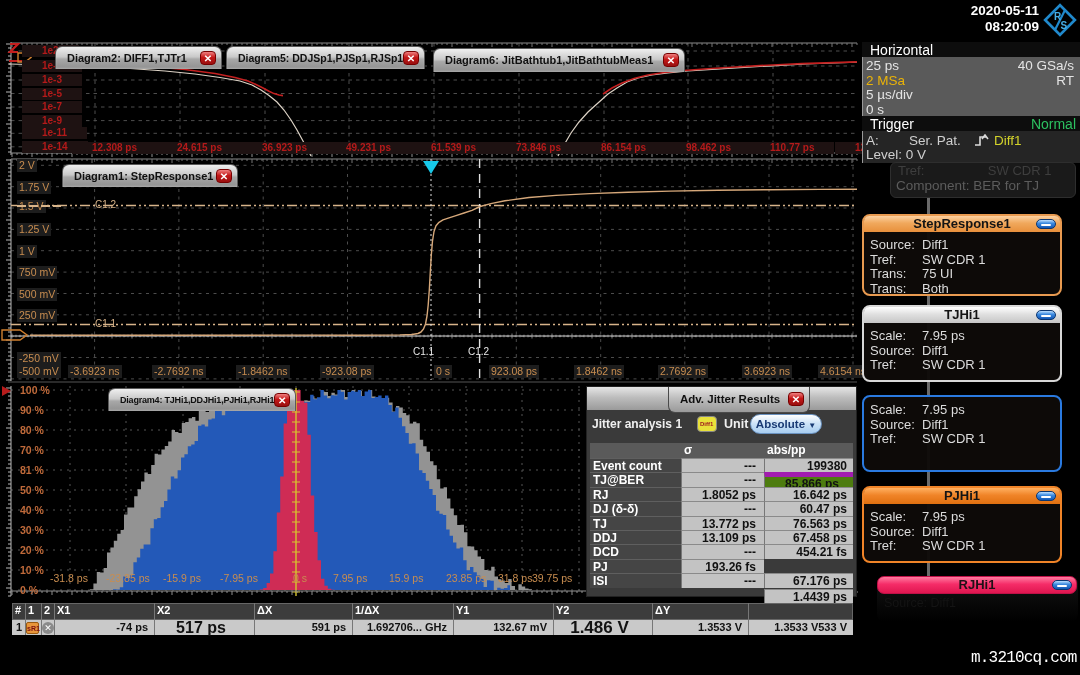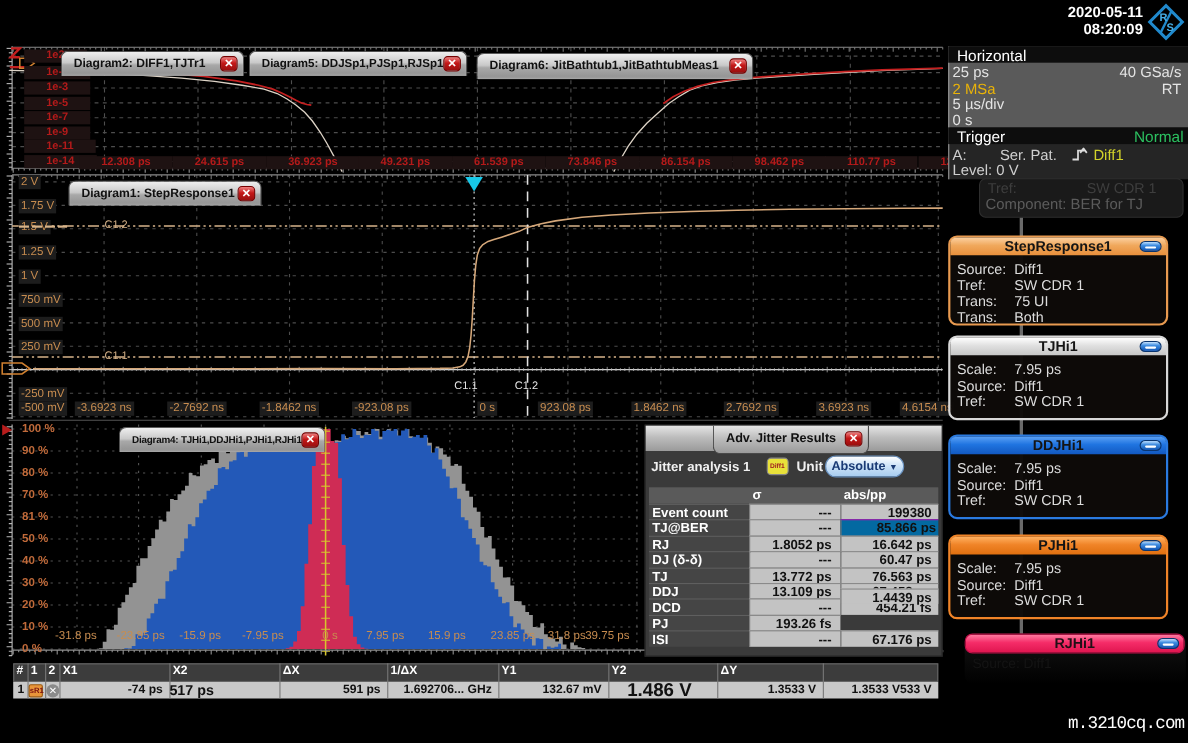--- a/index.html
+++ b/index.html
@@ -1218,70 +1218,70 @@
 <div class="albl" style="left:496px;top:572px;background:transparent">31.8 ps</div>
 <div class="albl" style="left:530px;top:572px;background:transparent">39.75 ps</div>
 <div class="albl" style="left:291px;top:572px;background:transparent">0 s</div>
 <div class="tab" style="left:55px;top:46px;width:167px">Diagram2: DIFF1,TJTr1<span class="xbtn">✕</span></div>
 <div class="tab" style="left:226px;top:46px;width:199px;font-size:10.5px">Diagram5: DDJSp1,PJSp1,RJSp1<span class="xbtn">✕</span></div>
 <div class="tab" style="left:433px;top:48px;height:24px;width:252px">Diagram6: JitBathtub1,JitBathtubMeas1<span class="xbtn">✕</span></div>
 <div class="tab" style="left:62px;top:164px;width:176px">Diagram1: StepResponse1<span class="xbtn">✕</span></div>
 <div class="tab" style="left:108px;top:388px;width:188px;font-size:9px;letter-spacing:-0.2px">Diagram4: TJHi1,DDJHi1,PJHi1,RJHi1<span class="xbtn">✕</span></div>
 <div class="abs" style="left:586px;top:386px;width:271px;height:211px;background:#3a3a3a;border:1px solid #222"></div>
 <div class="abs" style="left:587px;top:387px;width:269px;height:23px;background:linear-gradient(#e6e6e6,#bdbdbd 45%,#9a9a9a)"></div>
-<div class="abs" style="left:648px;top:387px;width:142px;height:26px;background:linear-gradient(#e6e6e6,#bdbdbd 45%,#9a9a9a);border:1px solid #4a4a4a;border-top:none;border-radius:0 0 7px 7px;color:#101010;font-size:11.5px;font-weight:bold;line-height:24px;padding-left:11px">Adv. Jitter Results<span class="xbtn" style="position:absolute;right:5px;top:5px;margin-left:0">✕</span></div>
+<div class="abs" style="left:668px;top:387px;width:142px;height:26px;background:linear-gradient(#e6e6e6,#bdbdbd 45%,#9a9a9a);border:1px solid #4a4a4a;border-top:none;border-radius:0 0 7px 7px;color:#101010;font-size:11.5px;font-weight:bold;line-height:24px;padding-left:11px">Adv. Jitter Results<span class="xbtn" style="position:absolute;right:5px;top:5px;margin-left:0">✕</span></div>
 <div class="abs" style="left:592px;top:417px;color:#f0f0f0;font-size:12px;font-weight:bold">Jitter analysis 1</div>
 <div class="abs" style="left:697px;top:416px;width:20px;height:16px;background:#e8e13a;border-radius:4px;border:1px solid #888">
     <div style="position:absolute;left:2px;top:4px;font-size:6px;color:#a02020;font-weight:bold">Diff1</div>
   </div>
 <div class="abs" style="left:724px;top:417px;color:#f0f0f0;font-size:12.5px;font-weight:bold">Unit</div>
 <div class="abs" style="left:750px;top:414px;width:72px;height:20px;border-radius:10px;background:linear-gradient(#ffffff,#cfe4f8 45%,#a8cdf0);border:1px solid #6a92c0;color:#1a3a74;font-size:11.5px;font-weight:bold;text-align:center;line-height:19px">Absolute <span style="font-size:8px">▼</span></div>
 <div class="abs" style="left:590px;top:443px;width:263px;height:15px;background:#5a5a5a"></div>
 <div class="abs" style="left:684px;top:443px;color:#fff;font-size:12px;font-weight:bold">σ</div>
 <div class="abs" style="left:767px;top:443px;color:#fff;font-size:12px;font-weight:bold">abs/pp</div>
 <div class="abs" style="left:590px;top:458.0px;width:91px;height:14.4px;background:#454545;border-top:1px solid #5f5f5f;color:#fff;font-size:12px;font-weight:bold;line-height:14.4px;padding-left:3px">Event count</div>
 <div class="abs" style="left:681px;top:458.0px;width:83px;height:14.4px;background:#c3c3c3;border-top:1px solid #8a8a8a;border-left:1px solid #777;color:#111;font-size:12px;font-weight:bold;line-height:14.4px;text-align:right;padding-right:8px">---</div>
 <div class="abs" style="left:764px;top:458.0px;width:89px;height:14.4px;background:#c3c3c3;border-top:1px solid #8a8a8a;border-left:1px solid #777;color:#111;font-size:12px;font-weight:bold;line-height:14.4px;text-align:right;padding-right:6px">199380</div>
 <div class="abs" style="left:590px;top:472.4px;width:91px;height:14.4px;background:#454545;border-top:1px solid #5f5f5f;color:#fff;font-size:12px;font-weight:bold;line-height:14.4px;padding-left:3px">TJ@BER</div>
 <div class="abs" style="left:681px;top:472.4px;width:83px;height:14.4px;background:#c3c3c3;border-top:1px solid #8a8a8a;border-left:1px solid #777;color:#111;font-size:12px;font-weight:bold;line-height:14.4px;text-align:right;padding-right:8px">---</div>
-<div class="abs" style="left:764px;top:472.4px;width:89px;height:14.4px;background:#0369a1;border-top:1px solid #a21caf;border-left:1px solid #777;color:#111;font-size:12px;font-weight:bold;line-height:14.4px;text-align:right;padding-right:2px">85.866 ps</div>
+<div class="abs" style="left:764px;top:472.4px;width:89px;height:14.4px;background:#4d7c0f;border-top:5px solid #a21caf;border-left:1px solid #777;color:#111;font-size:12px;font-weight:bold;line-height:14.4px;text-align:right;padding-right:14px">85.866 ps</div>
 <div class="abs" style="left:590px;top:486.8px;width:91px;height:14.4px;background:#454545;border-top:1px solid #5f5f5f;color:#fff;font-size:12px;font-weight:bold;line-height:14.4px;padding-left:3px">RJ</div>
 <div class="abs" style="left:681px;top:486.8px;width:83px;height:14.4px;background:#c3c3c3;border-top:1px solid #8a8a8a;border-left:1px solid #777;color:#111;font-size:12px;font-weight:bold;line-height:14.4px;text-align:right;padding-right:8px">1.8052 ps</div>
 <div class="abs" style="left:764px;top:486.8px;width:89px;height:14.4px;background:#c3c3c3;border-top:1px solid #8a8a8a;border-left:1px solid #777;color:#111;font-size:12px;font-weight:bold;line-height:14.4px;text-align:right;padding-right:6px">16.642 ps</div>
 <div class="abs" style="left:590px;top:501.2px;width:91px;height:14.4px;background:#454545;border-top:1px solid #5f5f5f;color:#fff;font-size:12px;font-weight:bold;line-height:14.4px;padding-left:3px">DJ (δ-δ)</div>
 <div class="abs" style="left:681px;top:501.2px;width:83px;height:14.4px;background:#c3c3c3;border-top:1px solid #8a8a8a;border-left:1px solid #777;color:#111;font-size:12px;font-weight:bold;line-height:14.4px;text-align:right;padding-right:8px">---</div>
 <div class="abs" style="left:764px;top:501.2px;width:89px;height:14.4px;background:#c3c3c3;border-top:1px solid #8a8a8a;border-left:1px solid #777;color:#111;font-size:12px;font-weight:bold;line-height:14.4px;text-align:right;padding-right:6px">60.47 ps</div>
 <div class="abs" style="left:590px;top:515.6px;width:91px;height:14.4px;background:#454545;border-top:1px solid #5f5f5f;color:#fff;font-size:12px;font-weight:bold;line-height:14.4px;padding-left:3px">TJ</div>
 <div class="abs" style="left:681px;top:515.6px;width:83px;height:14.4px;background:#c3c3c3;border-top:1px solid #8a8a8a;border-left:1px solid #777;color:#111;font-size:12px;font-weight:bold;line-height:14.4px;text-align:right;padding-right:8px">13.772 ps</div>
 <div class="abs" style="left:764px;top:515.6px;width:89px;height:14.4px;background:#c3c3c3;border-top:1px solid #8a8a8a;border-left:1px solid #777;color:#111;font-size:12px;font-weight:bold;line-height:14.4px;text-align:right;padding-right:6px">76.563 ps</div>
 <div class="abs" style="left:590px;top:530.0px;width:91px;height:14.4px;background:#454545;border-top:1px solid #5f5f5f;color:#fff;font-size:12px;font-weight:bold;line-height:14.4px;padding-left:3px">DDJ</div>
 <div class="abs" style="left:681px;top:530.0px;width:83px;height:14.4px;background:#c3c3c3;border-top:1px solid #8a8a8a;border-left:1px solid #777;color:#111;font-size:12px;font-weight:bold;line-height:14.4px;text-align:right;padding-right:8px">13.109 ps</div>
 <div class="abs" style="left:764px;top:530.0px;width:89px;height:14.4px;background:#c3c3c3;border-top:1px solid #8a8a8a;border-left:1px solid #777;color:#111;font-size:12px;font-weight:bold;line-height:14.4px;text-align:right;padding-right:6px">67.458 ps</div>
 <div class="abs" style="left:590px;top:544.4px;width:91px;height:14.4px;background:#454545;border-top:1px solid #5f5f5f;color:#fff;font-size:12px;font-weight:bold;line-height:14.4px;padding-left:3px">DCD</div>
 <div class="abs" style="left:681px;top:544.4px;width:83px;height:14.4px;background:#c3c3c3;border-top:1px solid #8a8a8a;border-left:1px solid #777;color:#111;font-size:12px;font-weight:bold;line-height:14.4px;text-align:right;padding-right:8px">---</div>
 <div class="abs" style="left:764px;top:544.4px;width:89px;height:14.4px;background:#c3c3c3;border-top:1px solid #8a8a8a;border-left:1px solid #777;color:#111;font-size:12px;font-weight:bold;line-height:14.4px;text-align:right;padding-right:6px">454.21 fs</div>
 <div class="abs" style="left:590px;top:558.8px;width:91px;height:14.4px;background:#454545;border-top:1px solid #5f5f5f;color:#fff;font-size:12px;font-weight:bold;line-height:14.4px;padding-left:3px">PJ</div>
 <div class="abs" style="left:681px;top:558.8px;width:83px;height:14.4px;background:#c3c3c3;border-top:1px solid #8a8a8a;border-left:1px solid #777;color:#111;font-size:12px;font-weight:bold;line-height:14.4px;text-align:right;padding-right:8px">193.26 fs</div>
-<div class="abs" style="left:764px;top:535px;width:89px;height:14.4px;background:#c3c3c3;border-top:1px solid #8a8a8a;border-left:1px solid #777;color:#111;font-size:12px;font-weight:bold;line-height:14.4px;text-align:right;padding-right:6px">1.4439 ps</div>
+<div class="abs" style="left:764px;top:589px;width:89px;height:14.4px;background:#c3c3c3;border-top:1px solid #8a8a8a;border-left:1px solid #777;color:#111;font-size:12px;font-weight:bold;line-height:14.4px;text-align:right;padding-right:6px">1.4439 ps</div>
 <div class="abs" style="left:590px;top:573.2px;width:91px;height:14.4px;background:#454545;border-top:1px solid #5f5f5f;color:#fff;font-size:12px;font-weight:bold;line-height:14.4px;padding-left:3px">ISI</div>
 <div class="abs" style="left:681px;top:573.2px;width:83px;height:14.4px;background:#c3c3c3;border-top:1px solid #8a8a8a;border-left:1px solid #777;color:#111;font-size:12px;font-weight:bold;line-height:14.4px;text-align:right;padding-right:8px">---</div>
 <div class="abs" style="left:764px;top:573.2px;width:89px;height:14.4px;background:#c3c3c3;border-top:1px solid #8a8a8a;border-left:1px solid #777;color:#111;font-size:12px;font-weight:bold;line-height:14.4px;text-align:right;padding-right:6px">67.176 ps</div>
 <div class="abs" style="left:12px;top:603px;width:841px;height:17px;background:#3c3c3c;border:1px solid #666"></div>
 <div class="abs" style="left:12px;top:620px;width:841px;height:15px;background:#c9c9c9"></div>
 <div class="abs" style="left:15px;top:604px;color:#fff;font-size:11px;font-weight:bold">#</div>
 <div class="abs" style="left:28px;top:604px;color:#fff;font-size:11px;font-weight:bold">1</div>
 <div class="abs" style="left:25px;top:603px;width:1px;height:32px;background:#777"></div>
 <div class="abs" style="left:44px;top:604px;color:#fff;font-size:11px;font-weight:bold">2</div>
 <div class="abs" style="left:41px;top:603px;width:1px;height:32px;background:#777"></div>
 <div class="abs" style="left:57px;top:604px;color:#fff;font-size:11px;font-weight:bold">X1</div>
 <div class="abs" style="left:54px;top:603px;width:1px;height:32px;background:#777"></div>
 <div class="abs" style="left:54px;top:620px;width:94px;color:#111;font-size:11px;font-weight:bold;text-align:right;line-height:15px">-74 ps</div>
 <div class="abs" style="left:157px;top:604px;color:#fff;font-size:11px;font-weight:bold">X2</div>
 <div class="abs" style="left:154px;top:603px;width:1px;height:32px;background:#777"></div>
-<div class="abs" style="left:154px;top:620px;width:94px;color:#111;font-size:13px;font-weight:bold;text-align:left;line-height:15px">517 ps</div>
+<div class="abs" style="left:154px;top:620px;width:94px;color:#111;font-size:16px;font-weight:bold;text-align:center;line-height:15px">517 ps</div>
 <div class="abs" style="left:257px;top:604px;color:#fff;font-size:11px;font-weight:bold">ΔX</div>
 <div class="abs" style="left:254px;top:603px;width:1px;height:32px;background:#777"></div>
 <div class="abs" style="left:254px;top:620px;width:92px;color:#111;font-size:11px;font-weight:bold;text-align:right;line-height:15px">591 ps</div>
 <div class="abs" style="left:355px;top:604px;color:#fff;font-size:11px;font-weight:bold">1/ΔX</div>
 <div class="abs" style="left:352px;top:603px;width:1px;height:32px;background:#777"></div>
 <div class="abs" style="left:352px;top:620px;width:95px;color:#111;font-size:11px;font-weight:bold;text-align:right;line-height:15px">1.692706... GHz</div>
 <div class="abs" style="left:456px;top:604px;color:#fff;font-size:11px;font-weight:bold">Y1</div>
 <div class="abs" style="left:453px;top:603px;width:1px;height:32px;background:#777"></div>
 <div class="abs" style="left:453px;top:620px;width:94px;color:#111;font-size:11px;font-weight:bold;text-align:right;line-height:15px">132.67 mV</div>
 <div class="abs" style="left:556px;top:604px;color:#fff;font-size:11px;font-weight:bold">Y2</div>
@@ -1330,21 +1330,20 @@
 <div class="abs" style="left:927px;top:198px;width:3px;height:384px;background:#6a6a6a"></div>
 <div class="badge" style="top:214px;left:862px;width:200px;height:82px;border-color:#e89a50">
     <div class="hd" style="background:linear-gradient(#fcd0a0,#f0a85c 45%,#e8903c)">StepResponse1<span class="minb"></span></div>
     <div class="bd"><b>Source:</b>Diff1<br><b>Tref:</b>SW CDR 1<br><b>Trans:</b>75 UI<br><b>Trans:</b>Both<br></div>
   </div>
 <div class="badge" style="top:305px;left:862px;width:200px;height:77px;border-color:#d8d8d8">
     <div class="hd" style="background:linear-gradient(#ffffff,#e0e0e0 45%,#c6c6c6)">TJHi1<span class="minb"></span></div>
     <div class="bd"><b>Scale:</b>7.95 ps<br><b>Source:</b>Diff1<br><b>Tref:</b>SW CDR 1<br></div>
   </div>
 <div class="badge" style="top:395px;left:862px;width:200px;height:77px;border-color:#2a7ae0">
-    <div class="hd" style="background:linear-gradient(#5aa0f4,#1f74e0 45%,#1258c0)">DDJHi1<span class="minb"></span></div>
     <div class="bd"><b>Scale:</b>7.95 ps<br><b>Source:</b>Diff1<br><b>Tref:</b>SW CDR 1<br></div>
   </div>
 <div class="badge" style="top:486px;left:862px;width:200px;height:77px;border-color:#f08428">
     <div class="hd" style="background:linear-gradient(#ffb060,#f08428 45%,#e07010)">PJHi1<span class="minb"></span></div>
     <div class="bd"><b>Scale:</b>7.95 ps<br><b>Source:</b>Diff1<br><b>Tref:</b>SW CDR 1<br></div>
   </div>
 <div class="abs" style="left:877px;top:576px;width:201px;height:46px;border-radius:8px;background:linear-gradient(#141414,rgba(0,0,0,0))"></div>
 <div class="abs" style="left:877px;top:576px;width:200px;height:18px;border-radius:7px;background:linear-gradient(#ff7aa0,#f52c68 45%,#e01650);border:1px solid #c01048"></div>
 <div class="abs" style="left:877px;top:577px;width:200px;text-align:center;color:#201016;font-size:13px;font-weight:bold">RJHi1</div>
 <div class="minb" style="left:1052px;top:580px"></div>

